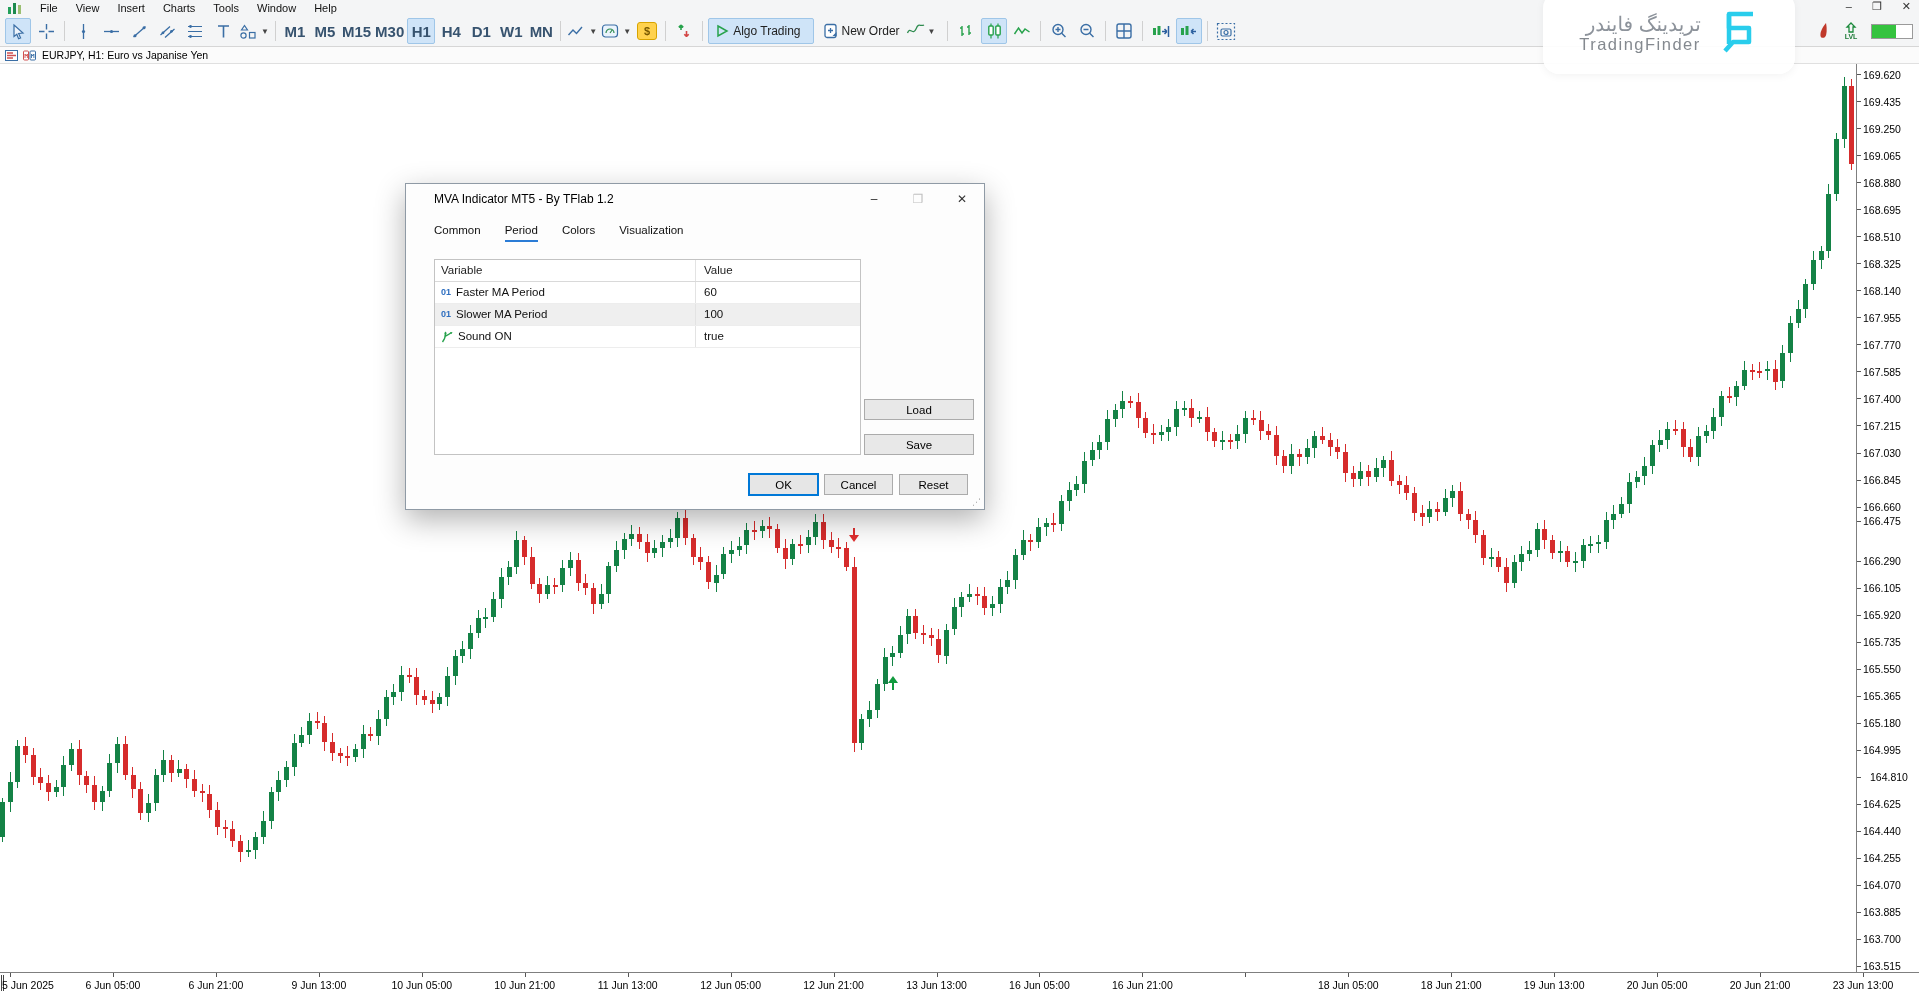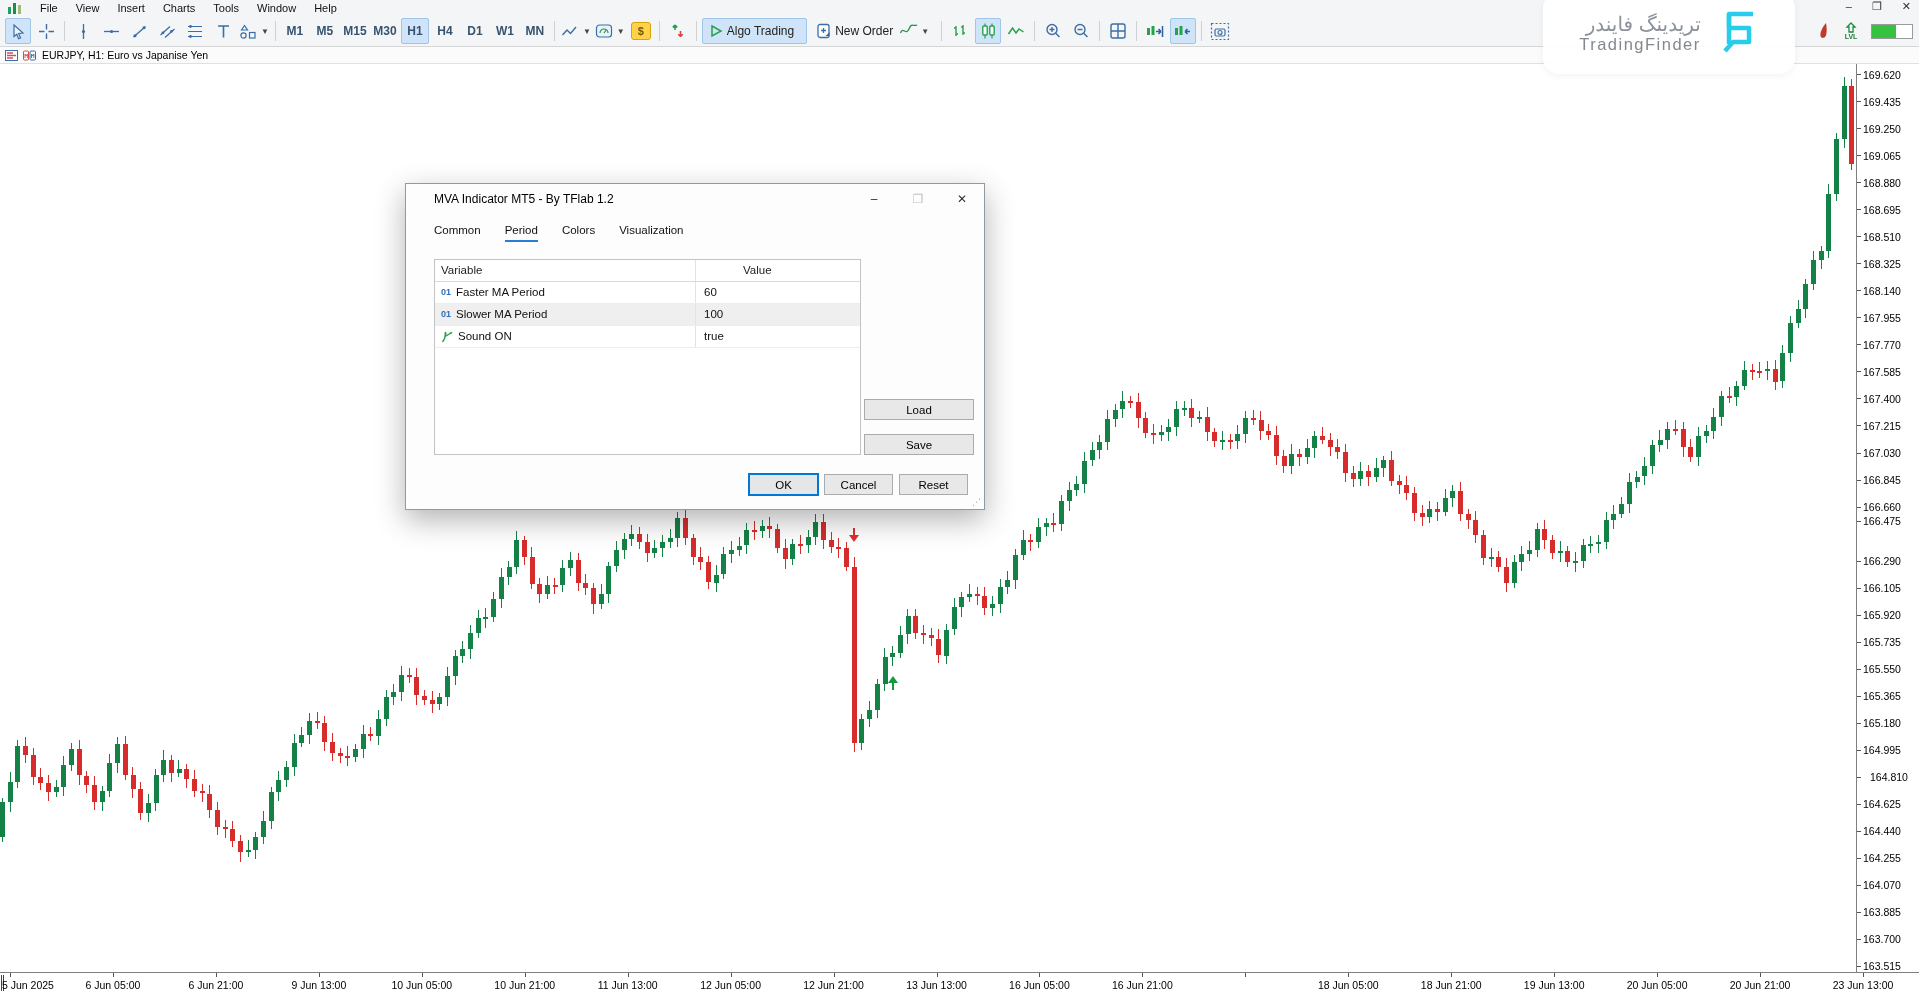--- a/index.html
+++ b/index.html
@@ -15,21 +15,21 @@
   .winctl span{cursor:default;}
   
   .toolbar{position:absolute;left:0;top:16px;right:0;height:30px;background:#f4f5f6;
            border-bottom:1px solid #d6d6d6;display:flex;align-items:center;padding-left:4px;z-index:6;}
   .tgroup{display:flex;align-items:center;height:26px;}
   .tsep{width:1px;height:20px;background:#d0d0d0;margin:0 4px;}
   .tbtn{display:flex;align-items:center;justify-content:center;min-width:24px;height:24px;
         border:1px solid transparent;border-radius:2px;margin:0 1px;cursor:default;}
   .tbtn.sel{background:#cfe4f8;border-color:#9fc6e8;}
   .tbtn svg{display:block;}
-  .tf{font-size:12px;color:#37536f;min-width:26px;font-weight:bold;}
+  .tf{font-size:15px;color:#37536f;min-width:26px;font-weight:bold;}
   .tlabel{font-size:12px;color:#222;padding:0 6px 0 4px;}
   .caret{font-size:8px;color:#444;margin-left:2px;}
   .dollar{width:18px;height:16px;background:#ffd24d;border:1px solid #d8a400;border-radius:3px;
           color:#7a5a00;font-weight:bold;font-size:11px;display:flex;align-items:center;justify-content:center;}
   .connbar{display:flex;border:1px solid #9a9a9a;width:40px;height:13px;margin-left:6px;}
   .connbar .g{background:#35c33f;width:24px;}
   .connbar .w{background:#fff;flex:1;}
   .lvl{display:flex;flex-direction:column;align-items:center;font-size:7px;color:#1c7a37;font-weight:bold;line-height:1;}
   
   .tabstrip{position:absolute;left:0;top:47px;right:0;height:16px;background:#fbfbfb;
@@ -66,21 +66,21 @@
   .dtitle{height:30px;display:flex;align-items:center;padding-left:28px;font-size:12px;color:#000;}
   .dctl{margin-left:auto;display:flex;}
   .dctl span{width:44px;text-align:center;font-size:12px;color:#333;}
   .dctl .dmax{color:#c0c0c0;}
   .dtabs{display:flex;gap:24px;padding:10px 0 0 28px;}
   .dtab{padding-bottom:4px;border-bottom:2px solid transparent;cursor:default;}
   .dtab.active{border-bottom-color:#2b7cd6;}
   .dtable{position:absolute;left:28px;top:75px;width:425px;height:194px;background:#fff;
           border:1px solid #c3c3c3;overflow:hidden;}
   .drow{display:flex;height:21px;line-height:21px;border-bottom:1px solid #ededed;}
-  .drow.head{border-bottom:1px solid #d9d9d9;color:#222;gap:39px;}
+  .drow.head{border-bottom:1px solid #d9d9d9;color:#222;}
   .drow.selrow{background:#efefef;}
   .dcol1{width:254px;padding-left:6px;display:flex;align-items:center;gap:5px;border-right:1px solid #e3e3e3;}
   .dcol2{flex:1;padding-left:8px;}
   .icon-num{color:#2f6fc0;font-size:9px;font-weight:bold;}
   .dbtn{position:absolute;width:110px;height:21px;background:#e8e8e8;border:1px solid #ababab;
         font-size:11.5px;font-family:"Liberation Sans",sans-serif;}
   .dbtn.load{left:458px;top:215px;}
   .dbtn.save{left:458px;top:250px;}
   .dbtn.small{width:69px;top:290px;}
   .dbtn.ok{left:343px;border:1px solid #0078d7;box-shadow:0 0 0 1px #0078d7;background:#e6e6e6;}

